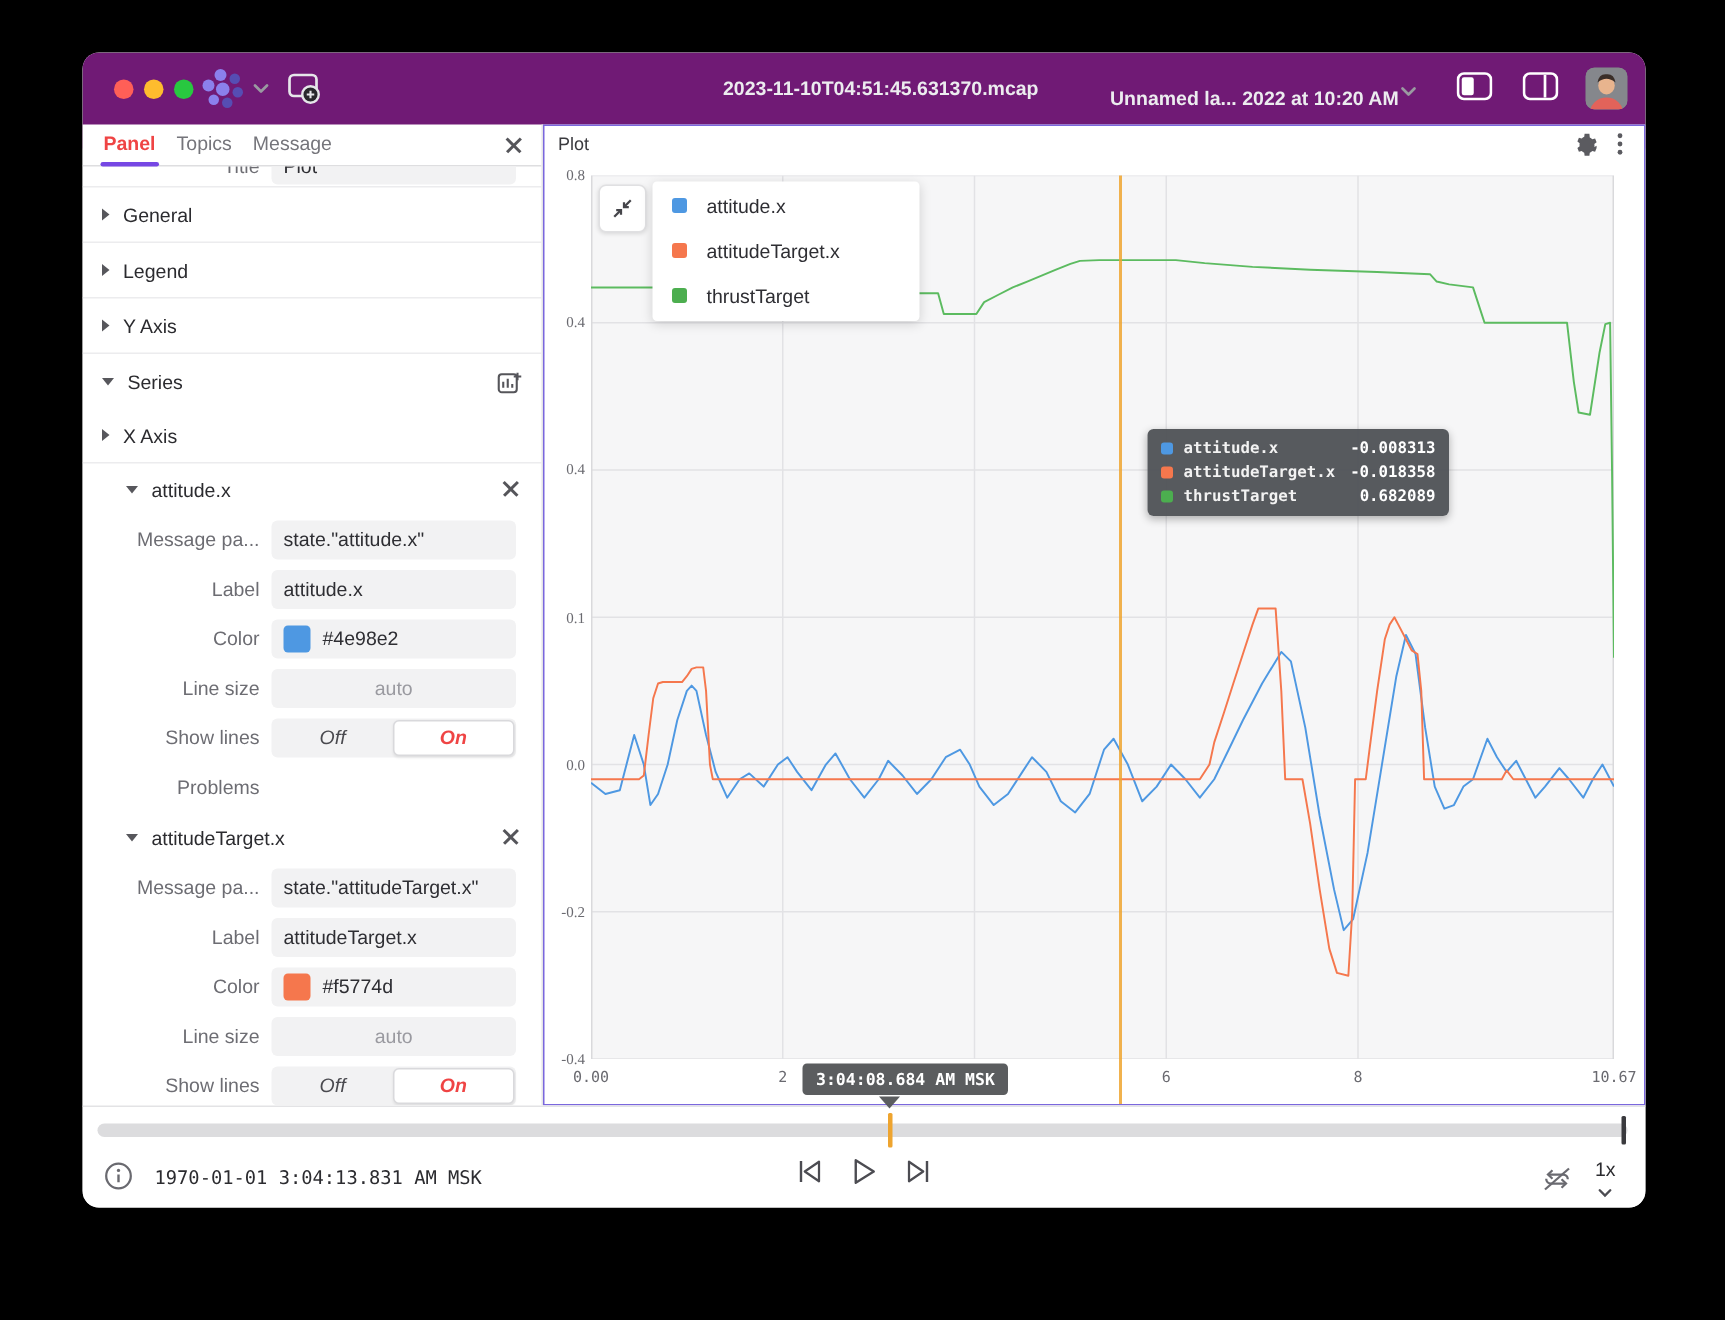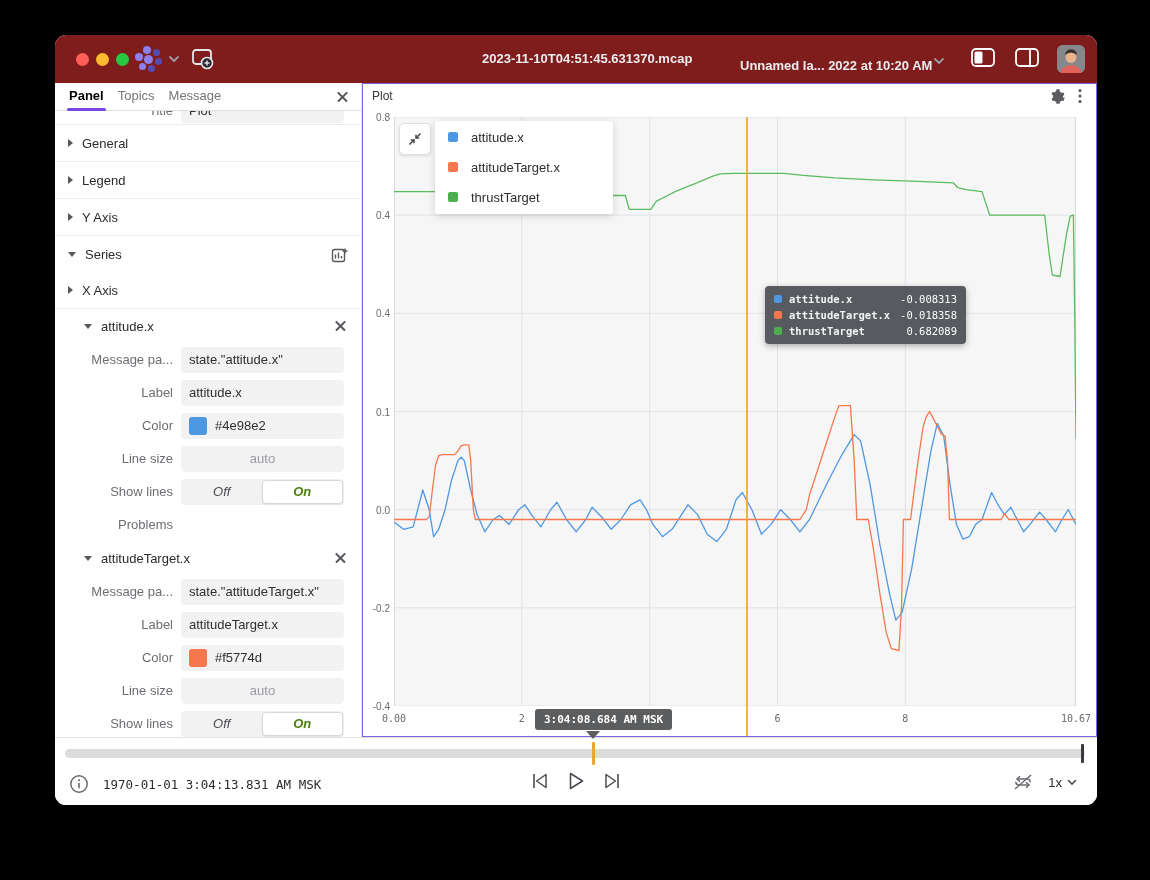--- a/index.html
+++ b/index.html
@@ -1,88 +1,88 @@
 <!DOCTYPE html>
 <html><head>
 <meta charset="utf-8">
 <style>
   html,body{margin:0;padding:0;background:#000;width:1150px;height:880px;font-family:"Liberation Sans",sans-serif;-webkit-font-smoothing:antialiased;}
   .stage{position:relative;width:1150px;height:880px;background:#000;overflow:hidden;}
   .window{position:absolute;left:55px;top:35px;width:1042px;height:770px;background:#fff;border-radius:11px;overflow:hidden;box-shadow:0 25px 60px rgba(0,0,0,.7);}
   
-  .titlebar{position:absolute;left:0;top:0;width:100%;height:64px;background:#7f1d1d;}
+  .titlebar{position:absolute;left:0;top:0;width:100%;height:64px;background:#701a75;}
   .tl{position:absolute;top:18px;width:13px;height:13px;border-radius:50%;}
   .logo-dot{position:absolute;border-radius:50%;}
   .tb-chevron,.chev{stroke:#9a9aa1;stroke-width:1.8;fill:none;stroke-linecap:round;stroke-linejoin:round;}
   .tb-file{position:absolute;left:427px;top:16px;font-size:13px;font-weight:600;color:#ececef;}
   .tb-layout-label{position:absolute;left:685px;top:11px;font-size:9px;font-weight:700;letter-spacing:.8px;color:#8d8d94;margin-top:39px;}
   .tb-layout-name{position:absolute;left:685px;top:23px;font-size:13px;font-weight:600;color:#ececef;}
   .tb-icon{position:absolute;top:13px;}
   .avatar{position:absolute;left:1002px;top:10px;width:28px;height:28px;border-radius:6px;overflow:hidden;background:#7d7f84;}
   
   .sidebar{position:absolute;left:0;top:48px;width:307px;height:654px;background:#fff;border-right:1px solid #e4e4e6;box-sizing:border-box;overflow:hidden;}
   .tabbar{height:27px;border-bottom:1px solid #dedee0;display:flex;align-items:center;position:relative;}
   .tab{font-size:13px;color:#75757b;margin-left:14px;position:relative;padding-bottom:2px;}
-  .tab.active{color:#000000;font-weight:600;}
+  .tab.active{color:#ef4444;font-weight:600;}
   .tab.active:after{content:"";position:absolute;left:-2px;right:-2px;bottom:-6px;height:3px;background:#7647e4;border-radius:2px;}
   .tabbar .closex{position:absolute;right:10px;top:6px;}
   .clipped-row{height:13px;overflow:hidden;position:relative;border-bottom:1px solid #ececee;}
   .clipped-inner{position:absolute;top:-16px;left:0;right:0;height:30px;display:flex;align-items:center;}
   .clipped-inner .flabel{width:118px;text-align:right;font-size:13px;color:#6d6d73;}
   .clipped-inner .field{margin-left:8px;width:163px;}
   .section-row{height:36px;display:flex;align-items:center;padding-left:13px;border-bottom:1px solid #ececee;position:relative;}
   .caret{width:0;height:0;margin-right:9px;}
   .caret.right{border-left:5px solid #57575c;border-top:4px solid transparent;border-bottom:4px solid transparent;}
   .caret.down{border-top:5px solid #57575c;border-left:4px solid transparent;border-right:4px solid transparent;}
   .section-label{font-size:13px;font-weight:500;color:#2b2b2f;}
   .subheader{height:34px;display:flex;align-items:center;padding-left:29px;position:relative;}
   .field-row{height:33px;display:flex;align-items:center;}
   .flabel{width:118px;text-align:right;font-size:13px;color:#6d6d73;flex:none;}
   .field{margin-left:8px;width:163px;height:26px;background:#f2f2f3;border-radius:4px;display:flex;align-items:center;padding-left:8px;font-size:13px;color:#2e2e33;box-sizing:border-box;position:relative;}
   .field.centered{justify-content:center;padding-left:0;color:#9a9aa0;}
   .swatch{width:18px;height:18px;border-radius:3px;margin-right:8px;flex:none;}
   .segmented{margin-left:8px;width:163px;height:26px;background:#f2f2f3;border-radius:4px;display:flex;box-sizing:border-box;padding:1px;font-style:italic;}
   .seg{flex:1;display:flex;align-items:center;justify-content:center;font-size:13px;color:#4a4a4f;}
-  .seg.on{background:#fff;border:1px solid #d9d9dc;border-radius:4px;font-weight:700;color:#4d7c0f;box-shadow:0 1px 2px rgba(0,0,0,.08);}
+  .seg.on{background:#fff;border:1px solid #d9d9dc;border-radius:4px;font-weight:700;color:#ef4444;box-shadow:0 1px 2px rgba(0,0,0,.08);}
   .dd-arrow{position:absolute;right:8px;top:10px;width:0;height:0;border-top:5px solid #55555a;border-left:4px solid transparent;border-right:4px solid transparent;}
   .closex{width:16px;height:16px;position:relative;}
   .closex:before,.closex:after{content:"";position:absolute;left:1px;top:7px;width:13px;height:1.6px;background:#55555a;}
   .closex:before{transform:rotate(45deg);} .closex:after{transform:rotate(-45deg);}
   .sub-close{position:absolute;right:12px;top:9px;}
   .addseries{position:absolute;right:12px;top:9px;}
   
   .plot-panel{position:absolute;left:307px;top:48px;width:735px;height:654px;background:#fff;border:1px solid #7a67dd;box-sizing:border-box;}
   .plot-title{position:absolute;left:9px;top:5px;font-size:12px;color:#3a3a3f;}
   .panel-icons{position:absolute;right:14px;top:4px;display:flex;gap:12px;align-items:center;}
   .chart-area{position:absolute;left:31px;top:33px;width:682px;height:589px;background:#f6f6f7;}
-  .tick-label-y{position:absolute;font-family:Liberation Sans, sans-serif;font-size:10px;color:#6a6a70;width:26px;text-align:right;}
+  .tick-label-y{position:absolute;font-family:Liberation Serif, serif;font-size:10px;color:#6a6a70;width:26px;text-align:right;}
   .tick-label-x{position:absolute;font-family:"DejaVu Sans Mono",monospace;font-size:10px;color:#6a6a70;transform:translateX(-50%);top:629px;}
   .playhead-line{position:absolute;top:33px;height:619px;width:2px;background:#eea42f;opacity:.85;}
   .legend-collapse{position:absolute;left:36px;top:39px;width:30px;height:30px;background:#fff;border:1px solid #e0e0e2;border-radius:5px;box-shadow:0 1px 3px rgba(0,0,0,.12);display:flex;align-items:center;justify-content:center;}
   .legend-box{position:absolute;left:72px;top:37px;width:178px;height:92px;background:#fff;box-shadow:0 2px 8px rgba(0,0,0,.15);border-radius:3px;padding-top:1px;}
   .legend-row{height:30px;display:flex;align-items:center;padding-left:13px;}
   .legend-swatch{width:10px;height:10px;border-radius:2px;margin-right:13px;}
   .legend-label{font-size:13px;color:#2e2e33;}
   .chart-tooltip{position:absolute;left:402px;top:202px;width:201px;background:rgba(80,83,87,.96);border-radius:4px;padding:5px 9px;box-sizing:border-box;box-shadow:0 2px 6px rgba(0,0,0,.3);}
   .ctt-row{height:16px;display:flex;align-items:center;font-family:"DejaVu Sans Mono",monospace;font-size:10.5px;color:#fff;}
   .ctt-swatch{width:8px;height:8px;border-radius:2px;margin-right:7px;flex:none;}
   .ctt-label{flex:1;font-weight:600;color:#f2f2f2;}
-  .ctt-value{font-weight:400;text-align:right;}
+  .ctt-value{font-weight:700;text-align:right;}
   .hover-tooltip{position:absolute;left:172px;top:625px;background:rgba(86,88,90,.97);color:#fff;font-family:"DejaVu Sans Mono",monospace;font-size:11px;font-weight:600;padding:4px 9px;border-radius:3px;white-space:nowrap;z-index:5;}
   .hover-pointer{position:absolute;left:223px;top:647px;width:0;height:0;border-left:7px solid transparent;border-right:7px solid transparent;border-top:8px solid rgba(86,88,90,.97);z-index:5;}
   
   .playbar{position:absolute;left:0;top:702px;width:100%;height:68px;background:#fff;border-top:1px solid #e3e3e5;}
   .scrub-track{position:absolute;left:10px;top:11px;width:1020px;height:9px;background:#dcdcde;border-radius:5px;}
   .scrub-playhead{position:absolute;top:4px;width:3px;height:23px;background:#eea42f;border-radius:1px;}
   .end-marker{position:absolute;left:1026px;top:6px;width:3px;height:19px;background:#3a3a3e;border-radius:1px;}
   .pb-info{position:absolute;left:14px;top:36px;}
   .pb-time{position:absolute;left:48px;top:39px;font-family:"DejaVu Sans Mono",monospace;font-size:12.5px;color:#2c2c30;}
   .pb-center{position:absolute;left:50%;transform:translateX(-50%);top:33px;display:flex;gap:17px;align-items:center;}
   .pb-right{position:absolute;right:20px;top:34px;display:flex;gap:14px;align-items:center;}
-  .pb-speed{font-size:13px;color:#2c2c30;display:flex;align-items:center;gap:5px;}
+  .pb-speed{font-size:13px;color:#2c2c30;display:flex;align-items:center;gap:5px;flex-direction:column;}
   svg{display:block;}
 </style>
 </head>
 <body>
 
 <div class="stage">
 <div class="window">
 
   <div class="titlebar">
     <div class="tl" style="left:21px;background:#ff5f57;"></div>

